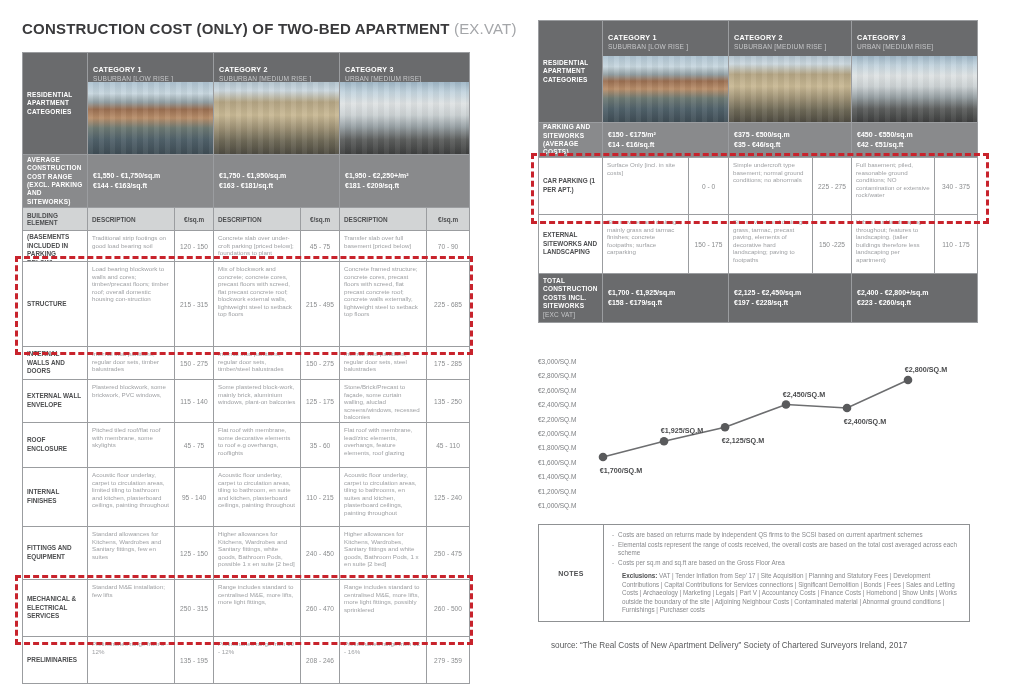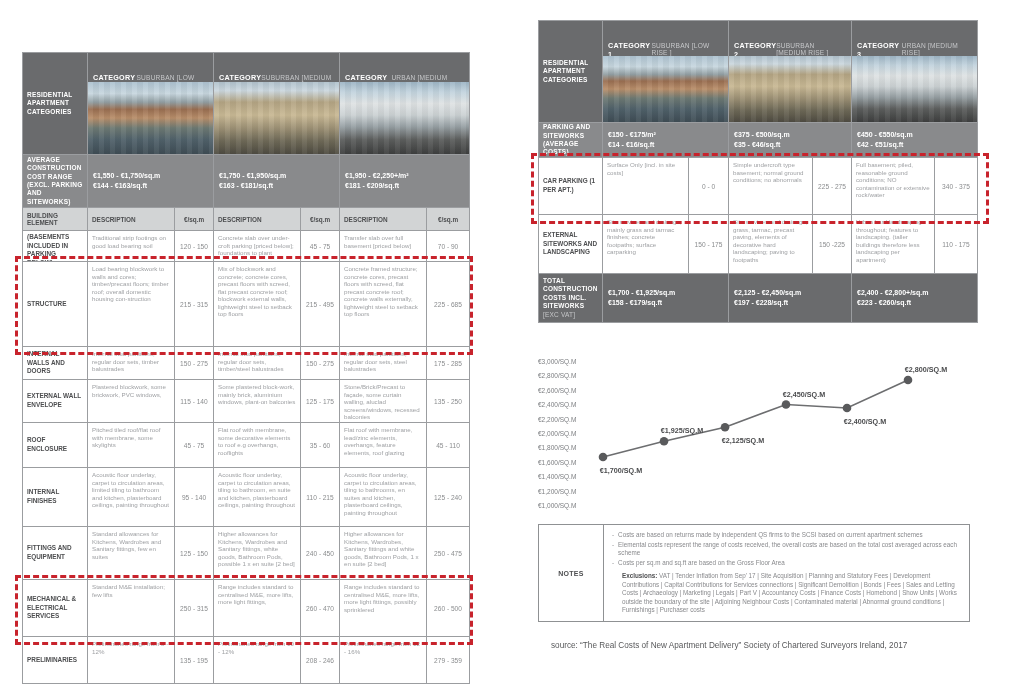--- a/index.html
+++ b/index.html
@@ -21,21 +21,21 @@
   .c{background:#fff;overflow:hidden;box-sizing:border-box;}
   .span2{grid-column:span 2;}
   .rspan2{grid-row:span 2;}
   .dark{background:#6a6b6d;color:#fff;}
   .mid{background:#898a8c;color:#fff;}
   .light{background:#d2d4d5;color:#4d4e50;}
   .lab{font-weight:700;font-size:6.5px;letter-spacing:.2px;line-height:1.3;padding:4px 4px;display:flex;flex-direction:column;justify-content:center;}
   .rlab{font-weight:700;font-size:6.4px;color:#4d4e50;line-height:1.35;padding:4px 4px;display:flex;flex-direction:column;justify-content:center;background:#fff;}
   .d{font-size:6.2px;color:#9fa1a4;padding:3px 4px;line-height:1.22;}
   .v{font-size:6.6px;color:#8a8c8e;display:flex;align-items:center;justify-content:center;text-align:center;padding:2px;}
-  .cat{padding:20px 5px;display:flex;flex-direction:row;justify-content:center;}
+  .cat{padding:20px 5px;display:flex;flex-direction:column;justify-content:center;}
   .cat-name{font-size:7.2px;font-weight:700;letter-spacing:.3px;}
   .cat-sub{font-size:6.6px;color:#c6c7c9;margin-top:1px;letter-spacing:.2px;}
   .costs{font-weight:700;font-size:7px;padding:5px 5px;display:flex;flex-direction:column;gap:2px;justify-content:center;line-height:1.2;}
   .hdr{font-size:6.4px;font-weight:700;display:flex;align-items:center;padding:0 4px;}
   .hdr.ctr{justify-content:center;text-align:center;padding:0 1px;}
   .sub-note{font-weight:400;color:#c6c7c9;}
 
   
   .photo{position:relative;}
   .photo::after{content:"";position:absolute;inset:0;
@@ -70,20 +70,24 @@
   .excl b{color:#4d4e50;}
 
   
   .source{position:absolute;left:538px;top:641px;font-size:8.2px;color:#58595b;padding-left:13px;}
 </style>
 </head>
 <body>
 
 <div class="page">
 
+  <div class="doc-title">
+    <span class="t-main">CONSTRUCTION COST (ONLY) OF TWO-BED APARTMENT</span>
+    <span class="t-suffix">(EX.VAT)</span>
+  </div>
 
   <div class="tbl left-tbl">
     <div class="c dark lab rspan2">RESIDENTIAL APARTMENT CATEGORIES</div>
     <div class="c dark cat span2">
       <div class="cat-name">CATEGORY 1</div>
       <div class="cat-sub">SUBURBAN [LOW RISE ]</div>
     </div>
     <div class="c dark cat span2">
       <div class="cat-name">CATEGORY 2</div>
       <div class="cat-sub">SUBURBAN [MEDIUM RISE ]</div>

